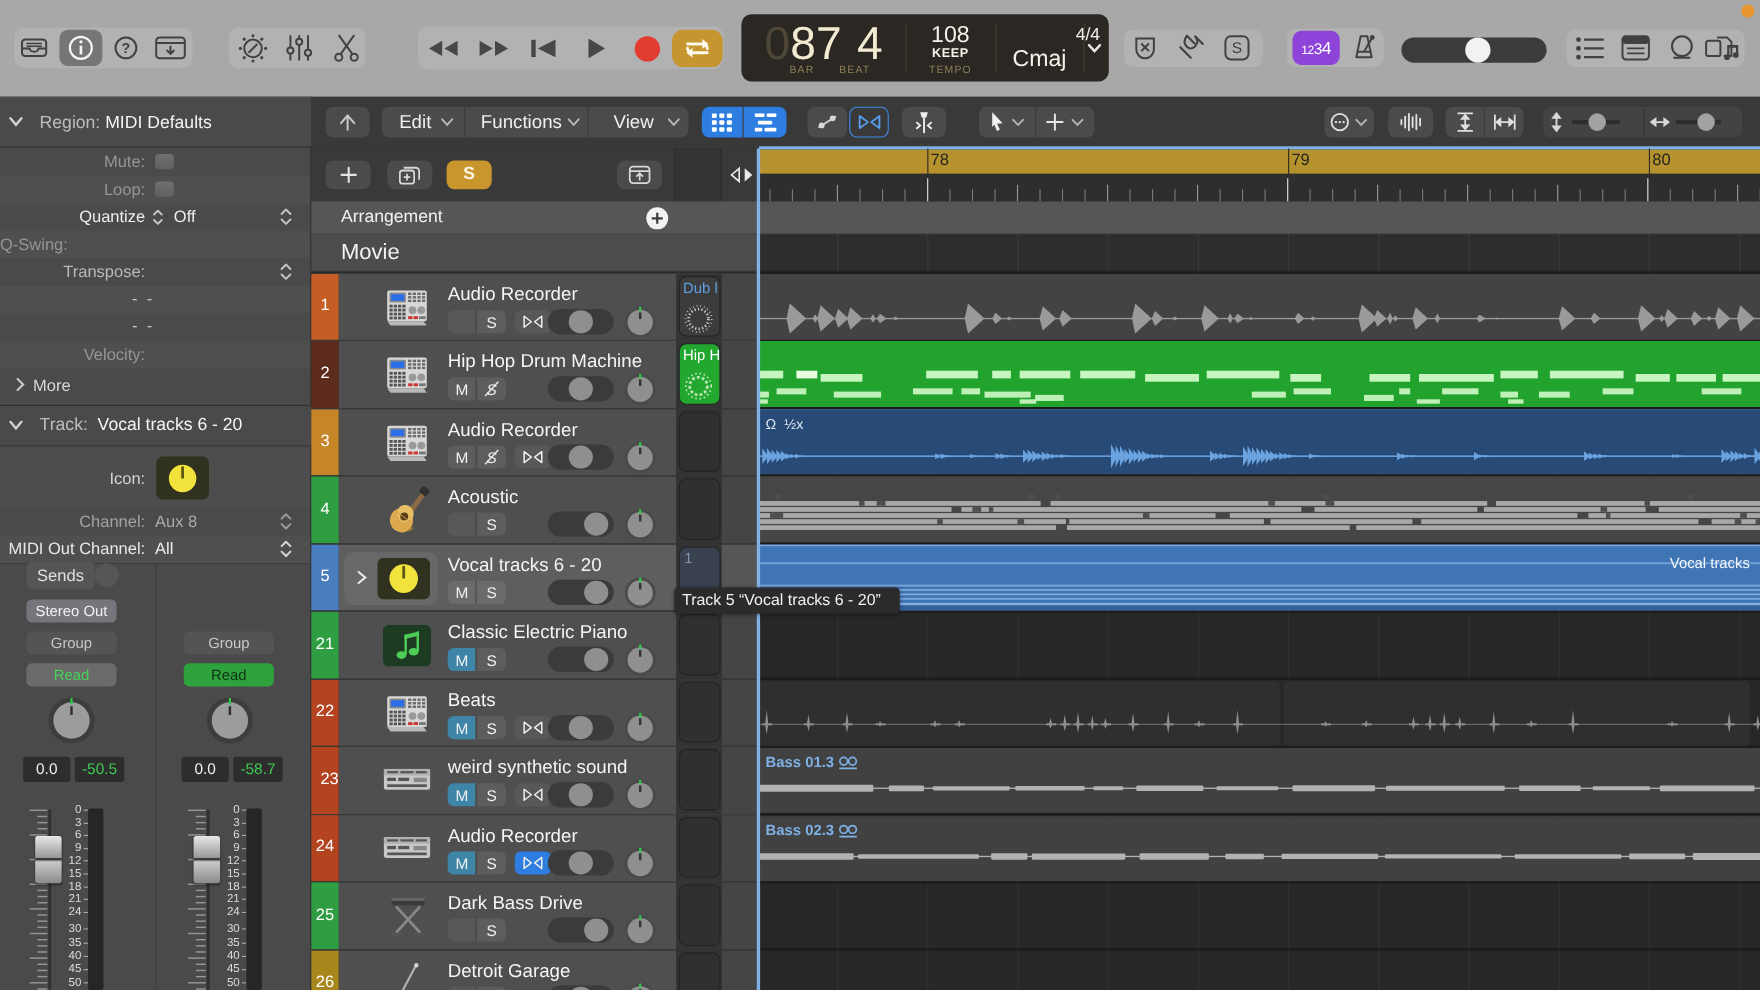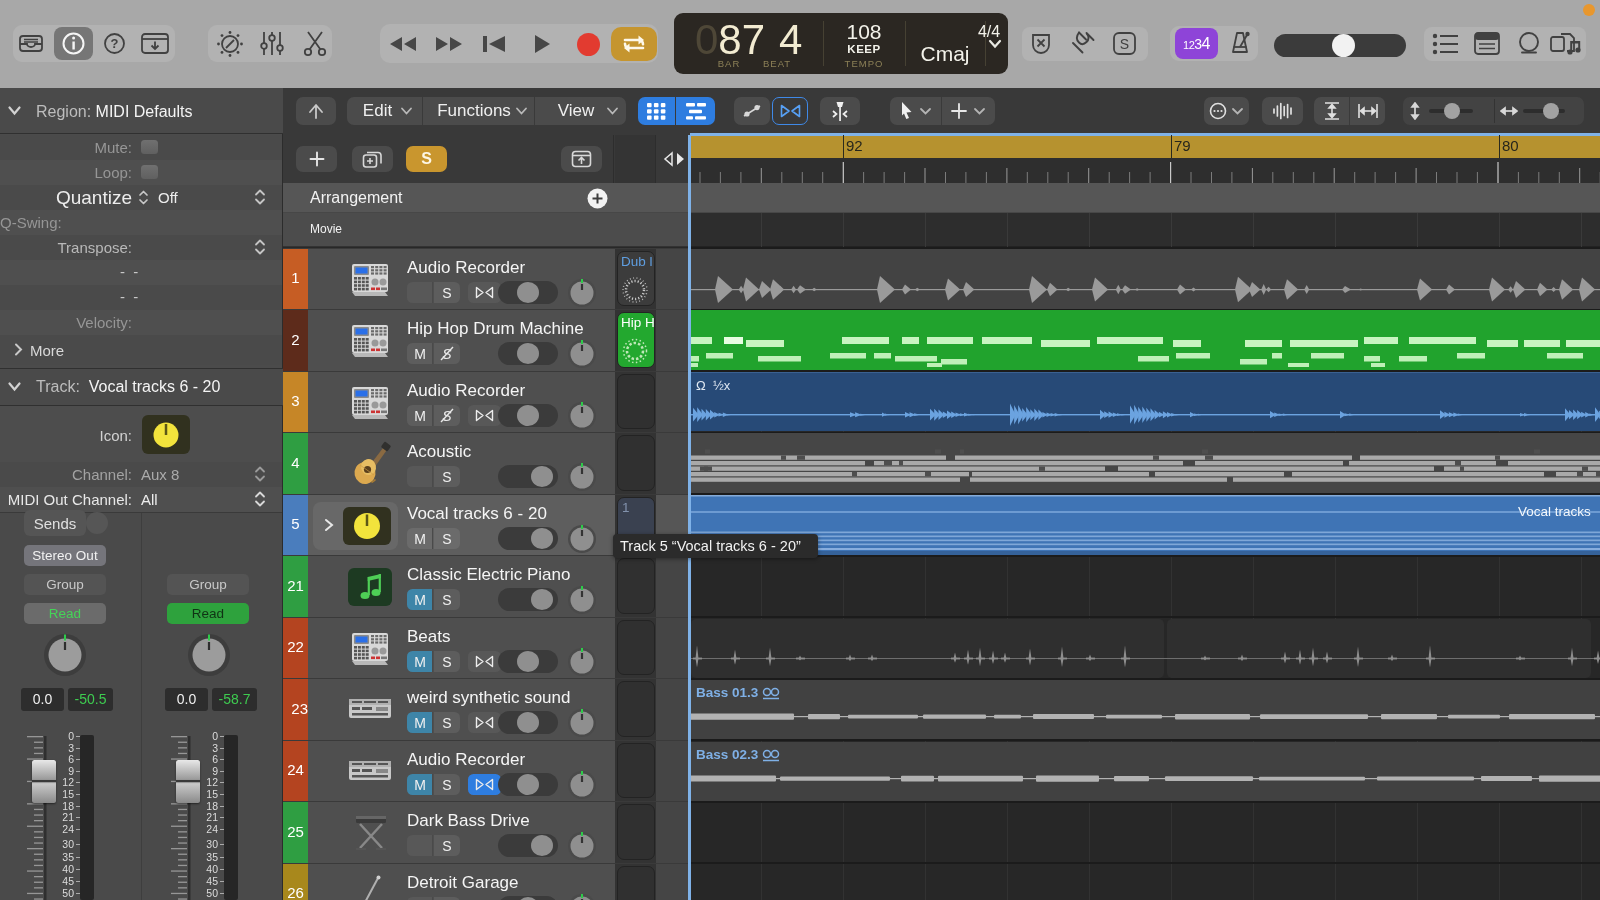--- a/index.html
+++ b/index.html
@@ -300,21 +300,21 @@
 <path d="M1.5 1.5 L6.5 7.5 L11.5 1.5" fill="none" stroke="#d2d2d2" stroke-width="2.2" stroke-linecap="round"></path>
     </svg>
 <div style="left:36px;top:103px;width:160px;height:18px;color:#bdbdbd;font-size:16px;line-height:18px;">Region: <span style="color:#f4f4f4;">MIDI Defaults</span></div>
 <div class="" style="left:0px;top:135px;width:282px;height:25px;background:#4a4a4a;"></div>
 <div style="left:0px;top:140px;width:132px;height:16px;color:#969696;font-size:15px;line-height:16px;text-align:right;">Mute:</div>
 <div class="" style="left:141px;top:140px;width:17px;height:14px;background:linear-gradient(#707070,#606060);border-radius:3.5px;"></div>
 <div class="" style="left:0px;top:160px;width:282px;height:25px;background:#4f4f4f;"></div>
 <div style="left:0px;top:165px;width:132px;height:16px;color:#969696;font-size:15px;line-height:16px;text-align:right;">Loop:</div>
 <div class="" style="left:141px;top:165px;width:17px;height:14px;background:linear-gradient(#707070,#606060);border-radius:3.5px;"></div>
 <div class="" style="left:0px;top:185px;width:282px;height:25px;background:#4a4a4a;"></div>
-<div style="left:0px;top:190px;width:132px;height:16px;color:#ededed;font-size:19px;line-height:16px;text-align:right;">Quantize</div>
+<div style="left:0px;top:190px;width:132px;height:16px;color:#ededed;font-size:15px;line-height:16px;text-align:right;">Quantize</div>
 <svg style="left:138px;top:190px" width="11" height="15" viewBox="0 0 11 15">
 <path d="M2 5 L5.5 1.5 L9 5 M2 10 L5.5 13.5 L9 10" fill="none" stroke="#c8c8c8" stroke-width="1.7" stroke-linecap="round" stroke-linejoin="round"></path>
     </svg>
 <div style="left:158px;top:190px;width:60px;height:16px;color:#ededed;font-size:15px;line-height:16px;">Off</div>
 <svg style="left:254px;top:189px" width="12" height="16" viewBox="0 0 12 16">
 <path d="M2 5.5 L6 1.5 L10 5.5 M2 10.5 L6 14.5 L10 10.5" fill="none" stroke="#c4c4c4" stroke-width="1.8" stroke-linecap="round" stroke-linejoin="round"></path>
     </svg>
 <div class="" style="left:0px;top:210px;width:282px;height:25px;background:#4f4f4f;"></div>
 <div style="left:0px;top:215px;width:132px;height:16px;color:#969696;font-size:15px;line-height:16px;">Q-Swing:</div>
 <div class="" style="left:0px;top:235px;width:282px;height:25px;background:#4a4a4a;"></div>
@@ -633,21 +633,21 @@
 <path d="M9 2 L2 8 L9 14 Z" fill="none" stroke="#e8e8e8" stroke-width="1.5"></path>
 <path d="M14 2 L21 8 L14 14 Z" fill="#e8e8e8"></path>
     </svg>
 <div class="" style="left:283px;top:183px;width:1317px;height:30px;background:#565656;border-bottom:1px solid #474747;"></div>
 <div style="left:310px;top:189px;width:200px;height:18px;color:#f2f2f2;font-size:16px;line-height:18px;">Arrangement</div>
 <svg style="left:587px;top:188px" width="21" height="21" viewBox="0 0 21 21">
 <circle cx="10.5" cy="10.5" r="10" fill="#f2f2f2"></circle>
 <path d="M10.5 5.5 v10 M5.5 10.5 h10" stroke="#3c3c3c" stroke-width="2"></path>
     </svg>
 <div class="" style="left:283px;top:213px;width:407px;height:34px;background:#4c4c4c;border-bottom:1px solid #333;"></div>
-<div style="left:310px;top:220px;width:200px;height:18px;color:#f2f2f2;font-size:12px;line-height:18px;">Movie</div>
+<div style="left:310px;top:220px;width:200px;height:18px;color:#f2f2f2;font-size:20px;line-height:18px;">Movie</div>
 <div class="" style="left:690px;top:213px;width:910px;height:34px;background:#2d2d2d;border-bottom:1px solid #222;"></div>
 <div style="position:absolute;left:761px;top:213px;width:1px;height:34px;background:#3a3a3a;"></div>
     <div style="position:absolute;left:843px;top:213px;width:1px;height:34px;background:#3a3a3a;"></div>
     <div style="position:absolute;left:925px;top:213px;width:1px;height:34px;background:#3a3a3a;"></div>
     <div style="position:absolute;left:1007px;top:213px;width:1px;height:34px;background:#3a3a3a;"></div>
     <div style="position:absolute;left:1089px;top:213px;width:1px;height:34px;background:#3a3a3a;"></div>
     <div style="position:absolute;left:1171px;top:213px;width:1px;height:34px;background:#3a3a3a;"></div>
     <div style="position:absolute;left:1253px;top:213px;width:1px;height:34px;background:#3a3a3a;"></div>
     <div style="position:absolute;left:1335px;top:213px;width:1px;height:34px;background:#3a3a3a;"></div>
     <div style="position:absolute;left:1417px;top:213px;width:1px;height:34px;background:#3a3a3a;"></div>
@@ -1158,21 +1158,21 @@
 <div style="left:622px;top:499.5px;width:30px;height:15px;color:#8292ac;font-size:13.5px;line-height:15px;">1</div>
 <div class="" style="left:617px;top:558.0px;width:38px;height:55.5px;background:#303030;border:1.5px solid #232323;border-radius:7px;overflow:hidden;"></div>
 <div class="" style="left:617px;top:619.5px;width:38px;height:55.5px;background:#303030;border:1.5px solid #232323;border-radius:7px;overflow:hidden;"></div>
 <div class="" style="left:617px;top:681.0px;width:38px;height:55.5px;background:#303030;border:1.5px solid #232323;border-radius:7px;overflow:hidden;"></div>
 <div class="" style="left:617px;top:742.5px;width:38px;height:55.5px;background:#303030;border:1.5px solid #232323;border-radius:7px;overflow:hidden;"></div>
 <div class="" style="left:617px;top:804.0px;width:38px;height:55.5px;background:#303030;border:1.5px solid #232323;border-radius:7px;overflow:hidden;"></div>
 <div class="" style="left:617px;top:865.5px;width:38px;height:55.5px;background:#303030;border:1.5px solid #232323;border-radius:7px;overflow:hidden;"></div>
 <div class="" style="left:690px;top:133px;width:910px;height:2.5px;background:#7fb2e8;"></div>
 <div class="" style="left:690px;top:135.5px;width:910px;height:22.5px;background:#b6922f;"></div>
 <div class="" style="left:843px;top:135px;width:1px;height:23px;background:#2a2a1e;"></div>
-<div style="left:846px;top:138px;width:40px;height:16px;color:#26261c;font-size:15px;line-height:16px;">92</div>
+<div style="left:846px;top:138px;width:40px;height:16px;color:#26261c;font-size:15px;line-height:16px;">78</div>
 <div class="" style="left:1171px;top:135px;width:1px;height:23px;background:#2a2a1e;"></div>
 <div style="left:1174px;top:138px;width:40px;height:16px;color:#26261c;font-size:15px;line-height:16px;">79</div>
 <div class="" style="left:1499px;top:135px;width:1px;height:23px;background:#2a2a1e;"></div>
 <div style="left:1502px;top:138px;width:40px;height:16px;color:#26261c;font-size:15px;line-height:16px;">80</div>
 <div class="" style="left:690px;top:158px;width:910px;height:25px;background:#2e2e2e;"></div>
 <svg style="left:0;top:0;width:1600px;height:900px;pointer-events:none;" viewBox="0 0 1600 900">
       <rect x="699.5" y="172" width="1" height="11" fill="#7c7c7c"></rect>
       <rect x="719.9" y="172" width="1" height="11" fill="#7c7c7c"></rect>
       <rect x="740.4" y="172" width="1" height="11" fill="#7c7c7c"></rect>
       <rect x="760.8" y="168" width="1" height="15" fill="#9a9a9a"></rect>

